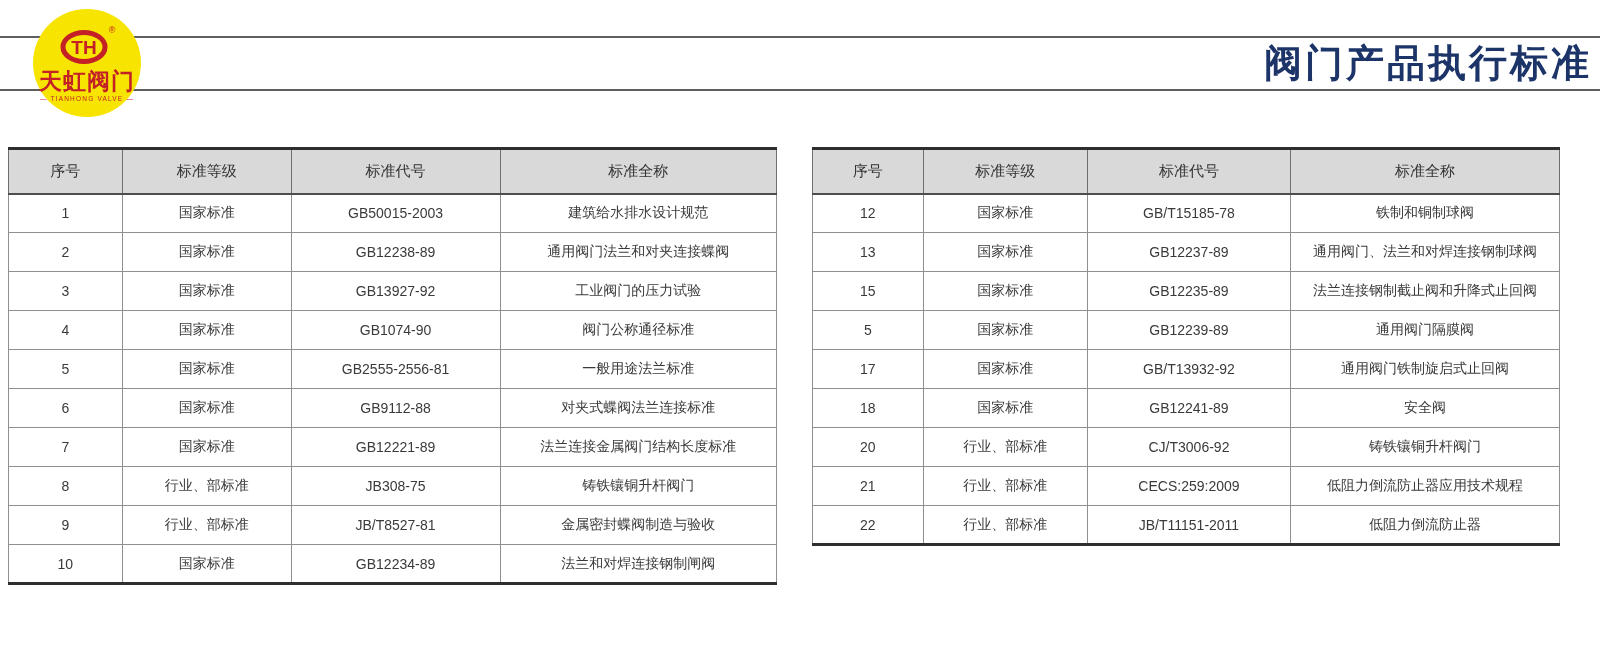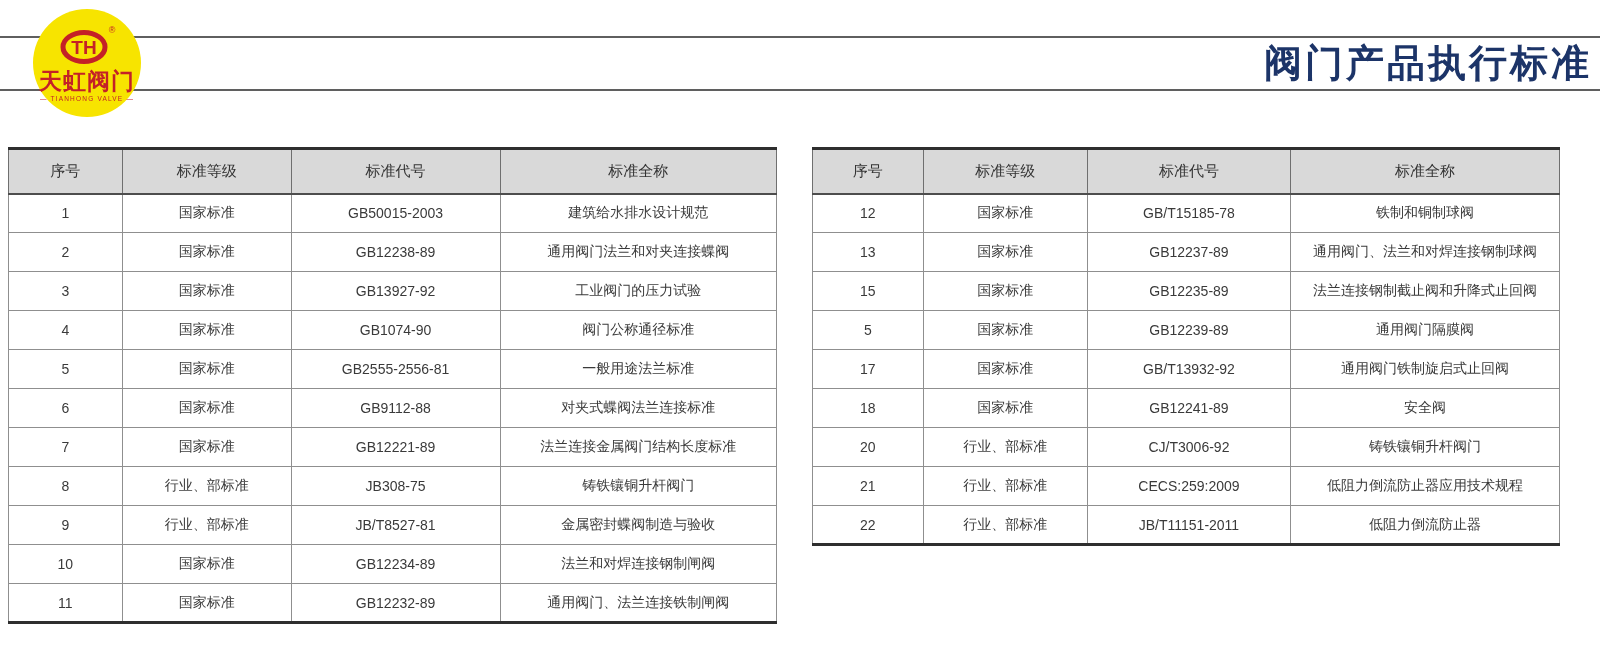--- a/index.html
+++ b/index.html
@@ -160,26 +160,20 @@
         <td>行业、部标准</td>
         <td>JB/T8527-81</td>
         <td>金属密封蝶阀制造与验收</td>
       </tr>
       <tr>
         <td>10</td>
         <td>国家标准</td>
         <td>GB12234-89</td>
         <td>法兰和对焊连接钢制闸阀</td>
       </tr>
-      <tr>
-        <td>11</td>
-        <td>国家标准</td>
-        <td>GB12232-89</td>
-        <td>通用阀门、法兰连接铁制闸阀</td>
-      </tr>
     </tbody>
 </table>
 
 <table class="std-table" id="table-right">
   <colgroup>
     <col class="c-no">
       <col class="c-grade">
       <col class="c-code">
       <col class="c-name">
   </colgroup>

